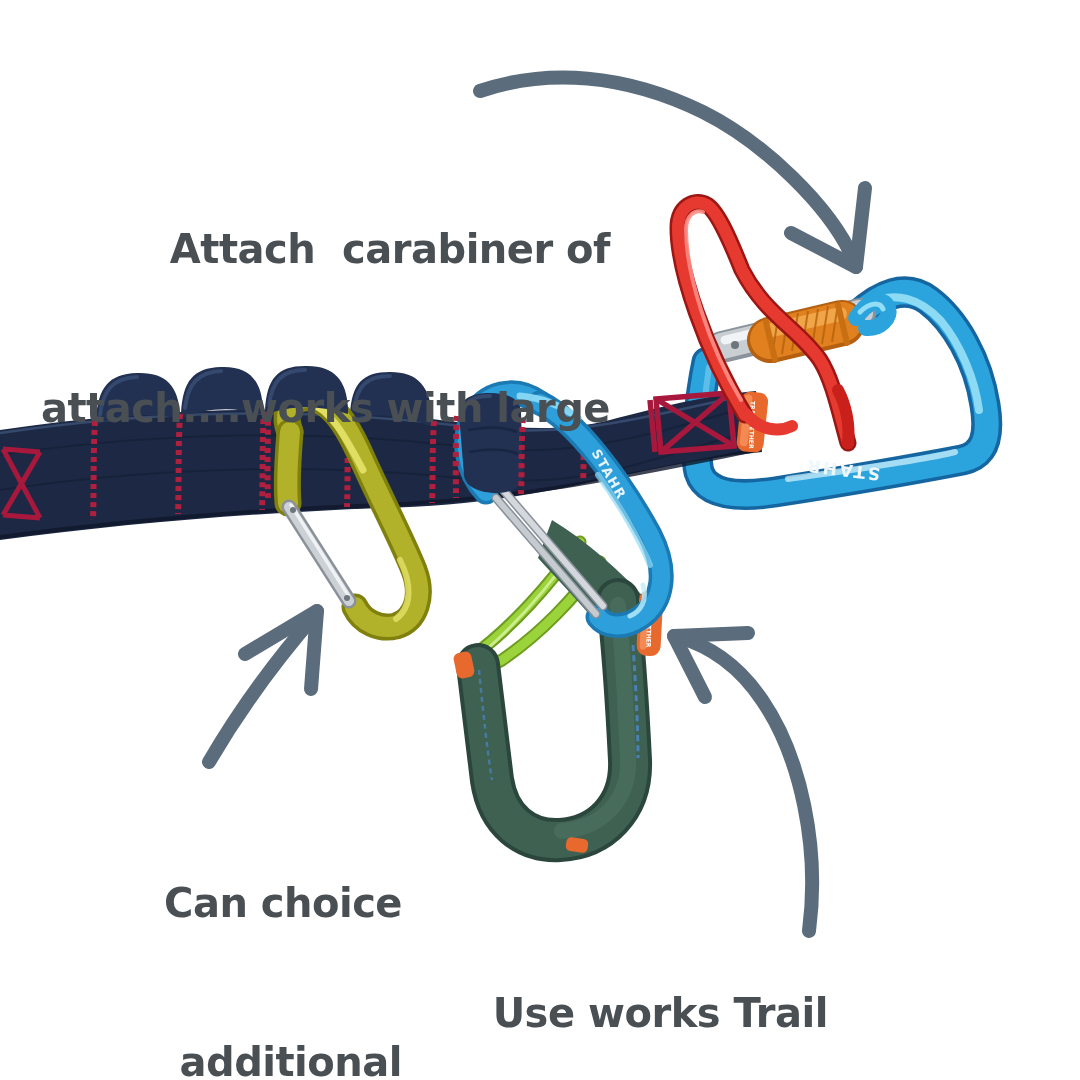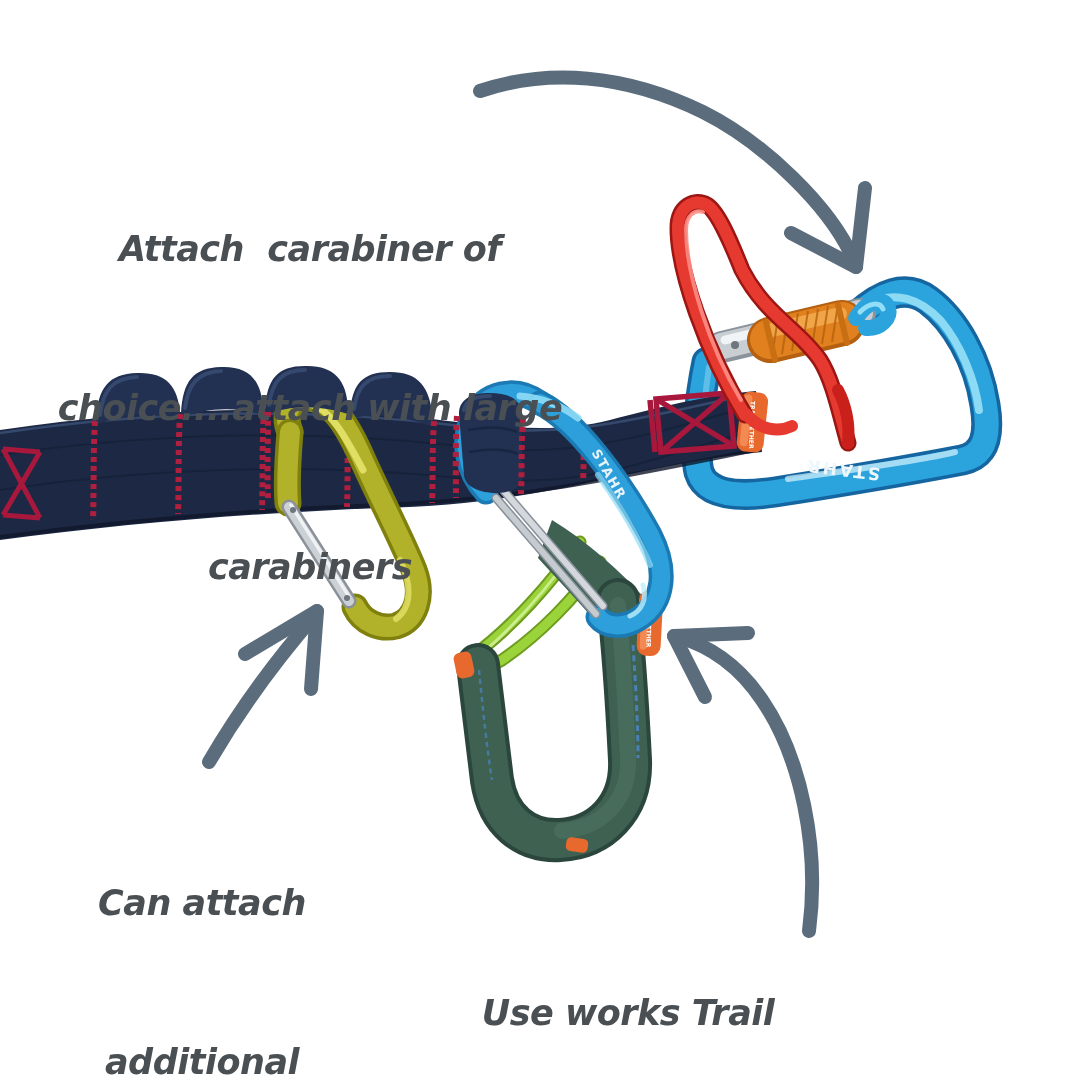--- a/index.html
+++ b/index.html
@@ -1,21 +1,21 @@
 <!DOCTYPE html>
 <html><head>
 <meta charset="utf-8">
 <style>
   html,body{margin:0;padding:0;background:#ffffff;}
   .canvas{position:relative;width:1080px;height:1080px;background:#ffffff;overflow:hidden;
           font-family:"DejaVu Sans",sans-serif;}
   svg{position:absolute;left:0;top:0;}
-  .label{position:absolute;text-align:center;color:#4a4f54;
-         font-weight:bold;font-size:35px;line-height:53px;letter-spacing:-0.5px;
-         white-space:pre;font-style:italic;}
+  .label{position:absolute;text-align:right;color:#4a4f54;
+         font-weight:bold;font-size:40px;line-height:53px;letter-spacing:-0.5px;
+         white-space:pre;}
   .label div{white-space:pre;}
   .brand-text{font-family:"DejaVu Sans",sans-serif;font-weight:bold;}
 </style>
 </head>
 <body>
 
 <div class="canvas">
 
   <svg width="1080" height="1080" viewBox="0 0 1080 1080">
 
@@ -192,26 +192,25 @@
       <g>
         <path d="M809,931 C820,848 801,757 762,700 C737,663 707,645 678,637"></path>
         <path d="M705,697 L674,636"></path>
         <path d="M748,633 L674,636"></path>
       </g>
     </g>
   </svg>
 
   <div class="label" style="left:10px;top:117px;width:600px;">
     <div>Attach  carabiner of</div>
-    <div>choice....attach with large</div>
-    <div>carabiners</div>
+    <div>attach....works with large</div>
   </div>
 
   <div class="label" style="left:2px;top:771px;width:400px;">
-    <div>Can attach</div>
+    <div>Can choice</div>
     <div>additional</div>
     
     
   </div>
 
   <div class="label" style="left:428px;top:881px;width:400px;">
     <div>Use works Trail</div>
     
     
   </div>

